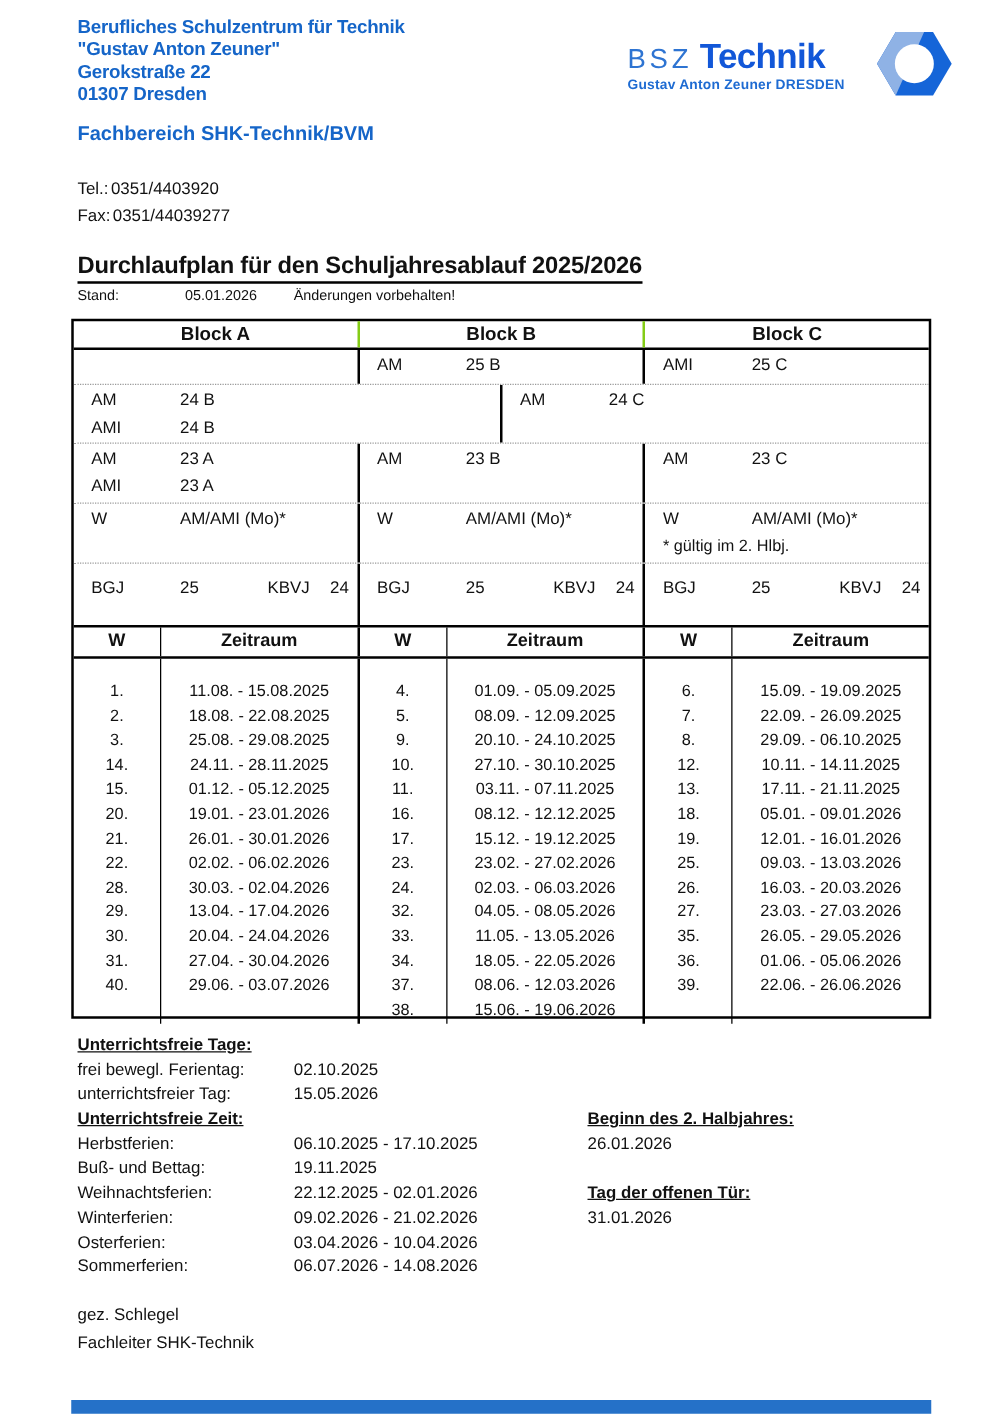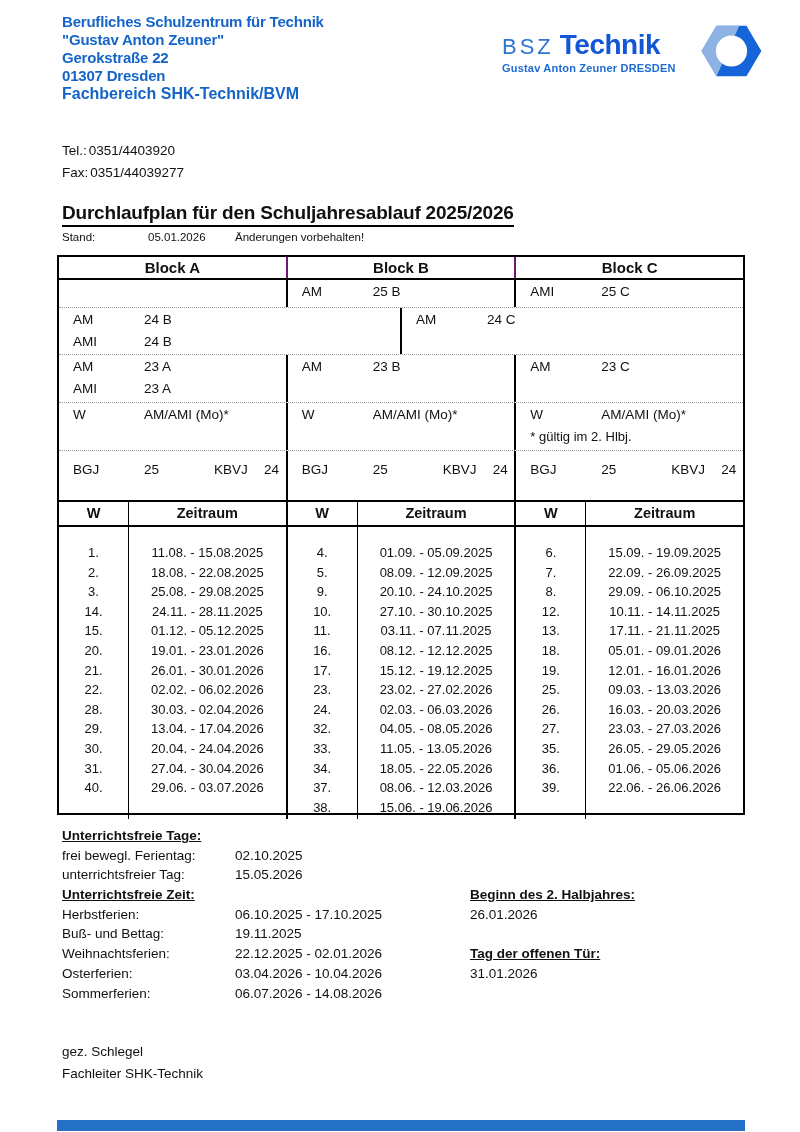--- a/index.html
+++ b/index.html
@@ -1,21 +1,21 @@
 <!DOCTYPE html>
 <html><head>
 <meta charset="utf-8">
 <style>
   * { margin:0; padding:0; box-sizing:border-box; }
   html,body { width:800px; height:1132px; background:#ffffff; font-family:"Liberation Sans","DejaVu Sans",sans-serif; color:#111; overflow:hidden; }
   .abs { position:absolute; }
 
   
   .school-info { left:62px; top:13px; color:#1565c8; font-weight:bold; font-size:15px; line-height:18px; letter-spacing:-0.2px; }
-  .department  { left:62px; top:85px; color:#1565c8; font-weight:bold; font-size:16px; }
+  .department  { left:62px; top:99px; color:#1565c8; font-weight:bold; font-size:16px; }
 
   
   .logo { left:502px; top:22px; width:262px; display:flex; align-items:center; }
   .logo-text { width:192px; }
   .logo-row1 { white-space:nowrap; }
   .logo-bsz { font-size:22px; font-weight:500; color:#2e74d2; letter-spacing:3px; }
   .logo-technik { font-size:28px; font-weight:800; color:#1257d8; margin-left:6px; letter-spacing:-0.5px; }
   .logo-sub { font-size:11px; font-weight:bold; color:#1e6bd2; margin-top:1px; letter-spacing:0.2px; white-space:nowrap; }
   .logo-hex { margin-left:8px; }
 
@@ -27,21 +27,21 @@
   
   .title-wrap { left:62px; top:202px; }
   .doc-title { display:inline-block; font-size:19px; font-weight:bold; border-bottom:2px solid #000; padding-bottom:1px; letter-spacing:-0.2px; }
   .stand-row { left:62px; top:231px; font-size:11.5px; }
   .stand-label { display:inline-block; width:86px; }
   .stand-date  { display:inline-block; width:87px; }
 
   
   .main-table { left:57px; top:255px; width:688px; height:560px; border:2px solid #000; display:flex; flex-direction:column; }
   .block-header-row { display:flex; height:23px; border-bottom:2px solid #000; flex:none; }
-  .bh-cell { flex:1; border-right:2px solid #701a75; text-align:center; font-weight:bold; font-size:15px; line-height:21px; }
+  .bh-cell { flex:1; border-right:2px solid #84cc16; text-align:center; font-weight:bold; font-size:15px; line-height:21px; }
   .bh-cell:last-child { border-right:none; }
 
   .block-row { display:flex; border-bottom:1px dotted #9a9a9a; flex:none; }
   .block-row:last-child { border-bottom:none; }
   .block-cell { flex:1; border-right:2px solid #000; padding:4px 4px 0 14px; overflow:hidden; }
   .block-cell:last-child { border-right:none; }
   .block-line { height:22px; font-size:13.5px; white-space:nowrap; }
   .block-line.plain { font-size:13px; }
   .tok { display:inline-block; }
   .tok0 { width:71px; } .tok1 { width:70px; } .tok2 { width:50px; }
@@ -297,20 +297,21 @@
   <div class="info-title">Unterrichtsfreie Tage:</div>
   <div>
       <div class="info-row"><span class="info-label">frei bewegl. Ferientag:</span><span>02.10.2025</span></div>
       <div class="info-row"><span class="info-label">unterrichtsfreier Tag:</span><span>15.05.2026</span></div>
     </div>
   <div class="info-title">Unterrichtsfreie Zeit:</div>
   <div>
       <div class="info-row"><span class="info-label">Herbstferien:</span><span>06.10.2025 - 17.10.2025</span></div>
       <div class="info-row"><span class="info-label">Buß- und Bettag:</span><span>19.11.2025</span></div>
       <div class="info-row"><span class="info-label">Weihnachtsferien:</span><span>22.12.2025 - 02.01.2026</span></div>
+      <div class="info-row"><span class="info-label">Winterferien:</span><span>09.02.2026 - 21.02.2026</span></div>
       <div class="info-row"><span class="info-label">Osterferien:</span><span>03.04.2026 - 10.04.2026</span></div>
       <div class="info-row"><span class="info-label">Sommerferien:</span><span>06.07.2026 - 14.08.2026</span></div>
     </div>
 </div>
 
 <div class="abs info-right">
   <div class="info-title">Beginn des 2. Halbjahres:</div>
   <div class="info-row">26.01.2026</div>
   <div class="info-gap"></div>
   <div class="info-title">Tag der offenen Tür:</div>

